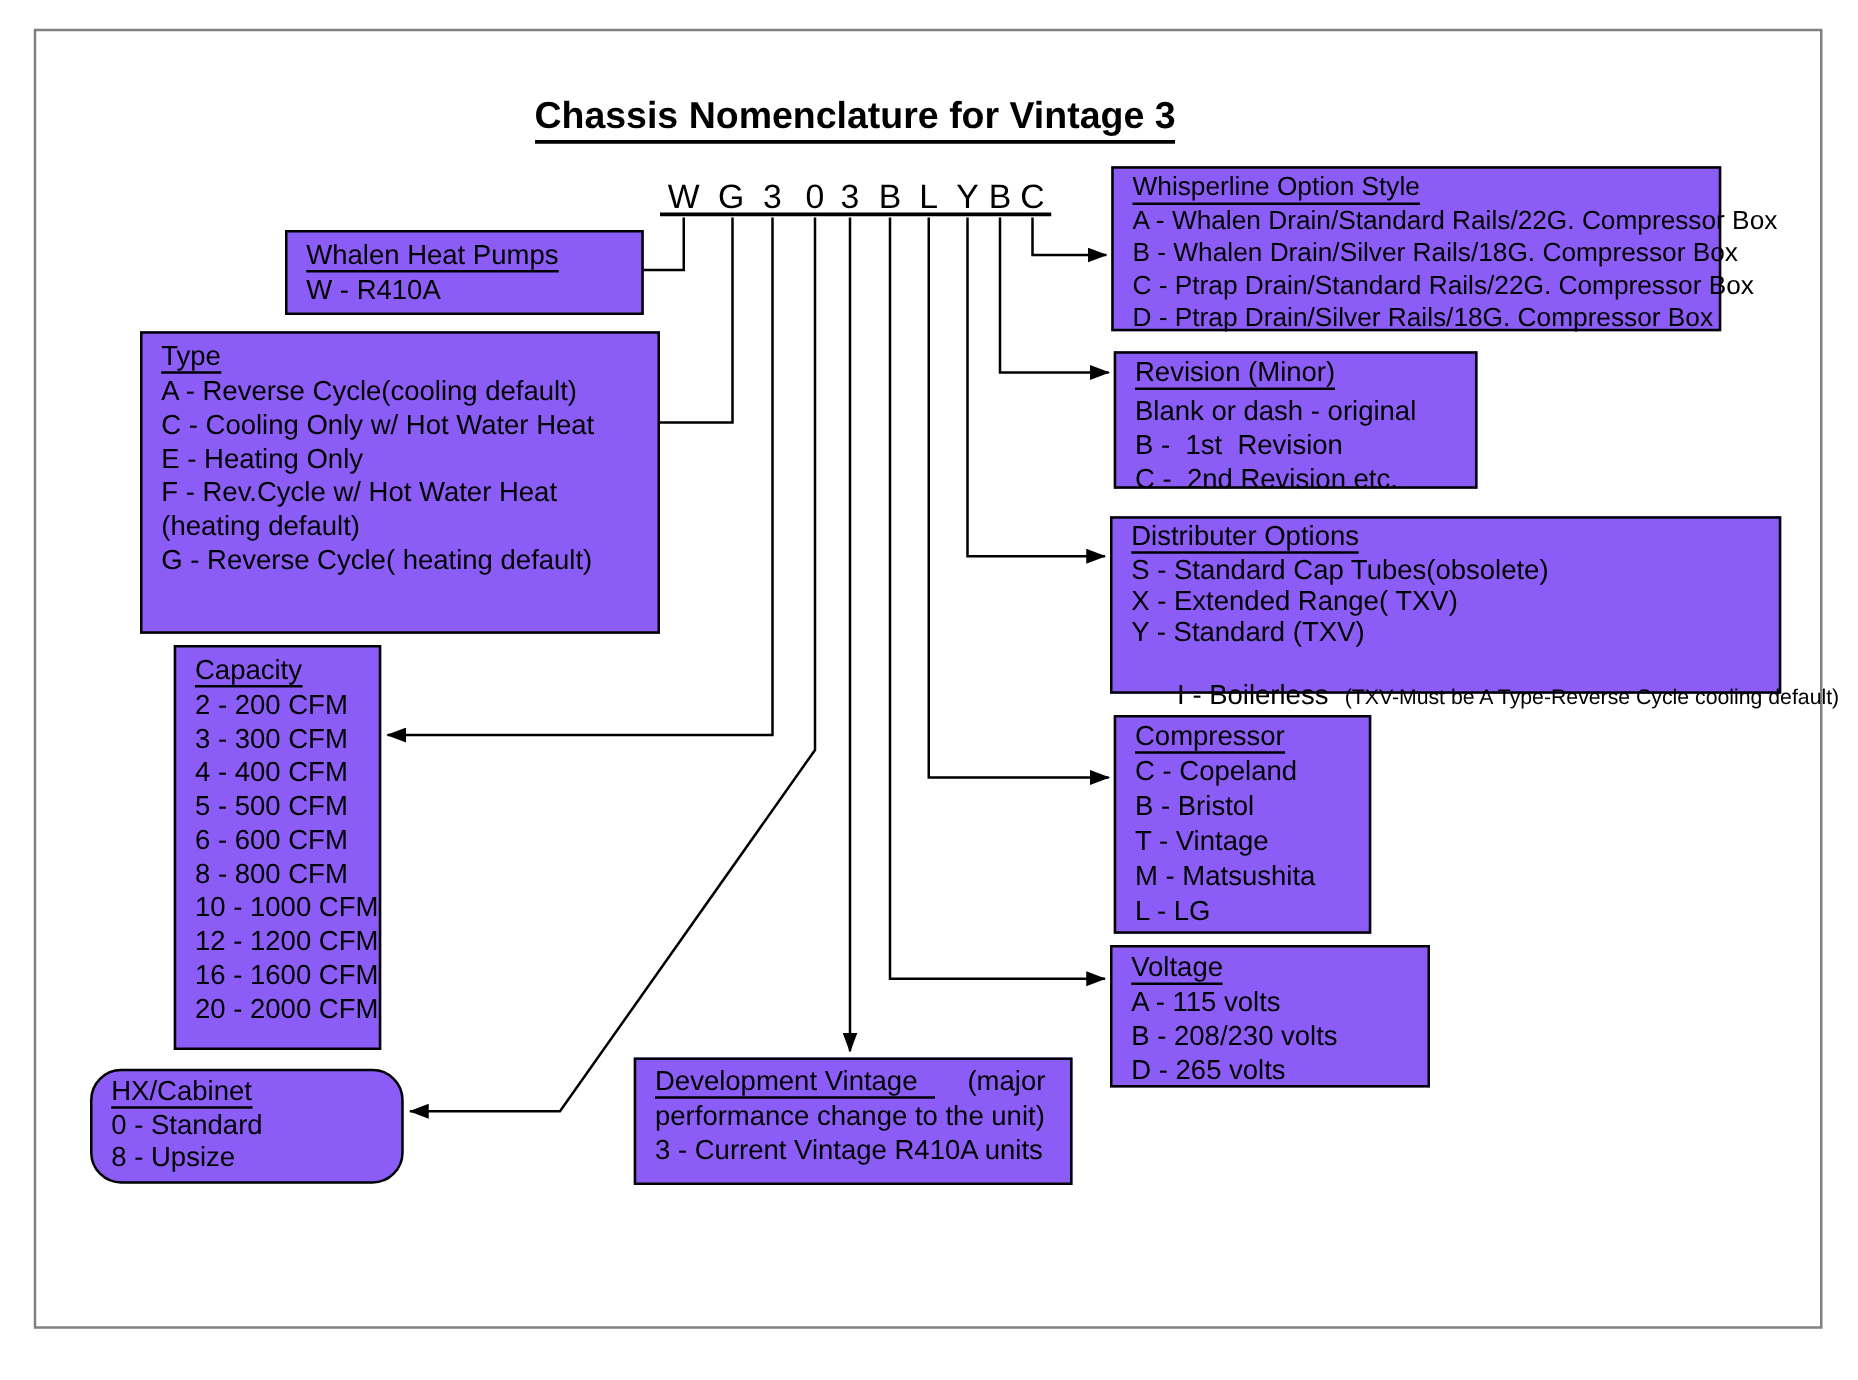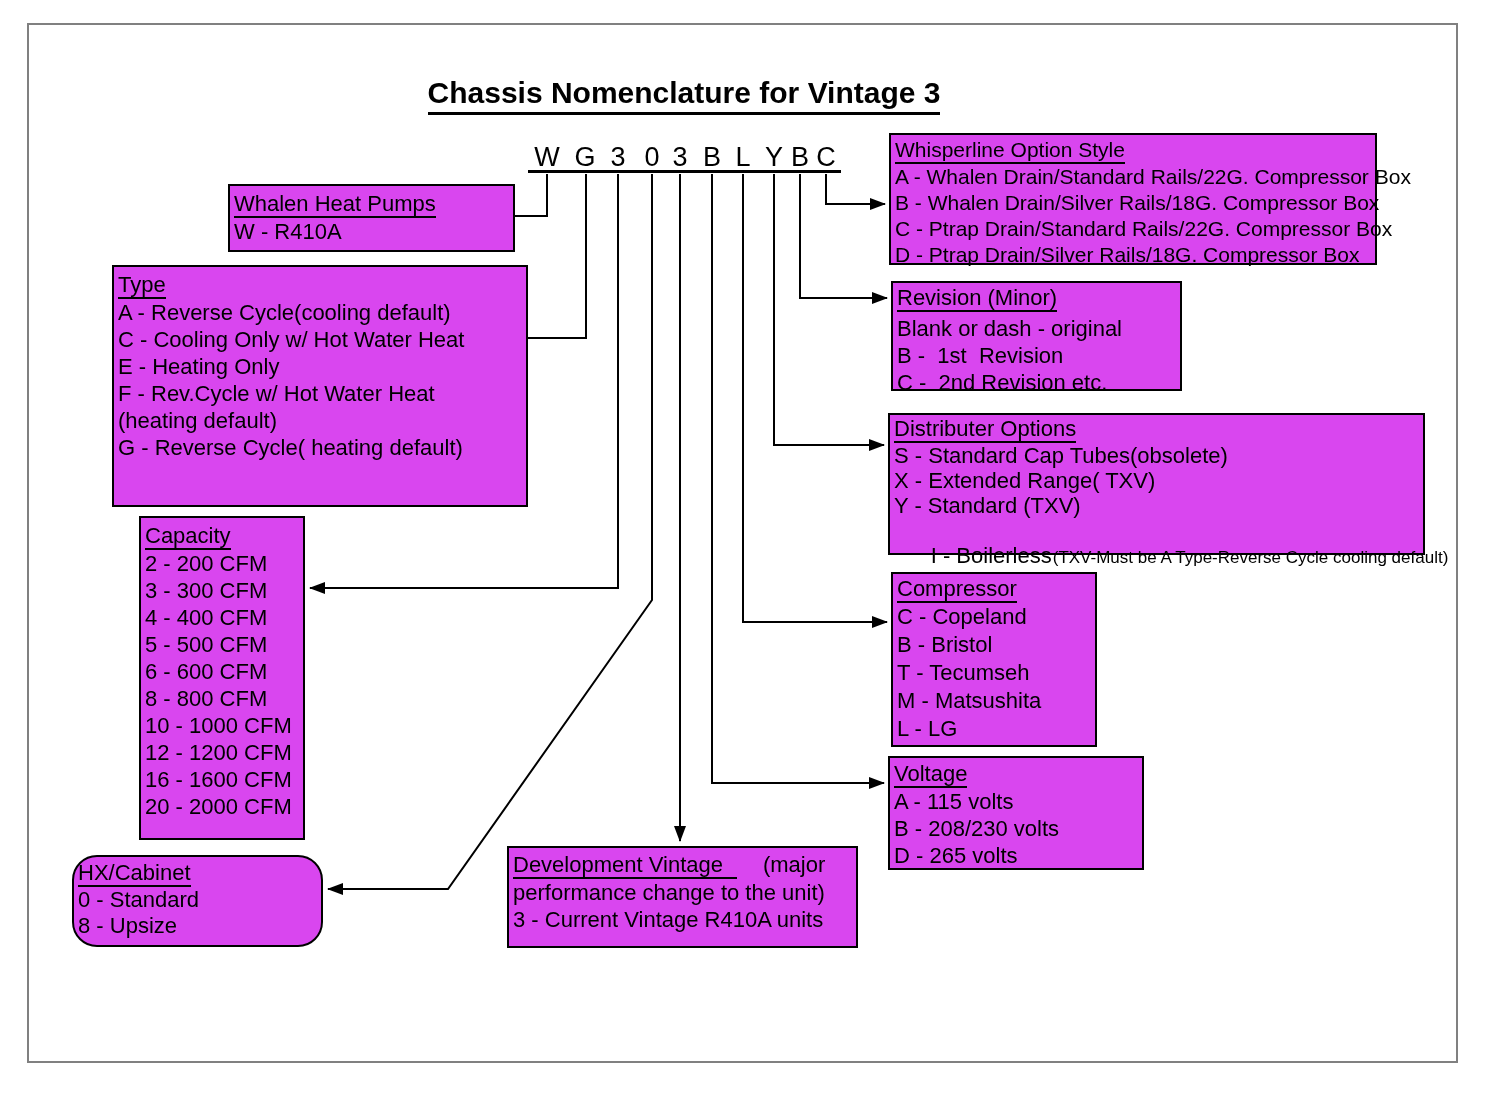--- a/index.html
+++ b/index.html
@@ -18,38 +18,38 @@
   .u-title{border-bottom:3px solid #000;padding-bottom:2px;display:inline-block;}
   .code-letter{
     position:absolute;top:142px;font-size:27px;transform:translateX(-50%);
     white-space:pre;
   }
   #code-underline{
     position:absolute;left:528px;top:170px;width:313px;height:3px;background:#000;
   }
   svg.conn{position:absolute;left:0;top:0;pointer-events:none;}
   .box{
-    position:absolute;border:2px solid #000;background:#d946ef;
-    padding:4px 8px 0 4px;font-size:22px;line-height:27px;box-sizing:border-box;
+    position:absolute;border:2px solid #000;background:#8b5cf6;
+    padding:4px 8px 0 15px;font-size:22px;line-height:27px;box-sizing:border-box;
   }
   .line{white-space:pre;}
   .u{border-bottom:2px solid #000;display:inline-block;line-height:24px;}
   
   #box-whalen{left:228px;top:184px;width:287px;height:68px;}
   #box-type{left:112px;top:265px;width:416px;height:242px;}
   #box-capacity{left:139px;top:516px;width:166px;height:324px;}
   #box-hx{left:72px;top:855px;width:251px;height:92px;line-height:26px;padding-top:3px;border-radius:25px;}
   #box-dev{left:507px;top:846px;width:351px;height:102px;padding-top:3px;}
   .dev-u{padding-right:14px;}
   .dev-suffix{margin-left:26px;}
   #box-whisper{left:889px;top:133px;width:488px;height:132px;font-size:21px;line-height:26px;padding-top:2px;}
   #box-revision{left:891px;top:281px;width:291px;height:110px;padding-top:1px;}
   #box-revision .btitle{margin-bottom:3px;}
   #box-distributer{left:888px;top:413px;width:537px;height:142px;line-height:25px;padding-top:1px;}
-  .note{font-size:17px;margin-left:1px;}
+  .note{font-size:17px;margin-left:13px;}
   #box-compressor{left:891px;top:572px;width:206px;height:175px;line-height:28px;padding-top:1px;}
   #box-voltage{left:888px;top:756px;width:256px;height:114px;padding-top:2px;}
 </style>
 </head>
 <body>
 
 <div id="screen">
 
   <div id="page-border"></div>
 
@@ -154,21 +154,21 @@
     <div class="line">Y - Standard (TXV)</div>
     <div class="line">
       <span>I - Boilerless</span><span class="note">(TXV-Must be A Type-Reverse Cycle cooling default)</span>
     </div>
   </div>
 
   <div class="box" id="box-compressor">
     <div class="btitle"><span class="u">Compressor</span></div>
     <div class="line">C - Copeland</div>
     <div class="line">B - Bristol</div>
-    <div class="line">T - Tecumseh</div>
+    <div class="line">T - Vintage</div>
     <div class="line">M - Matsushita</div>
     <div class="line">L - LG</div>
   </div>
 
   <div class="box" id="box-voltage">
     <div class="btitle"><span class="u">Voltage</span></div>
     <div class="line">A - 115 volts</div>
     <div class="line">B - 208/230 volts</div>
     <div class="line">D - 265 volts</div>
   </div>

